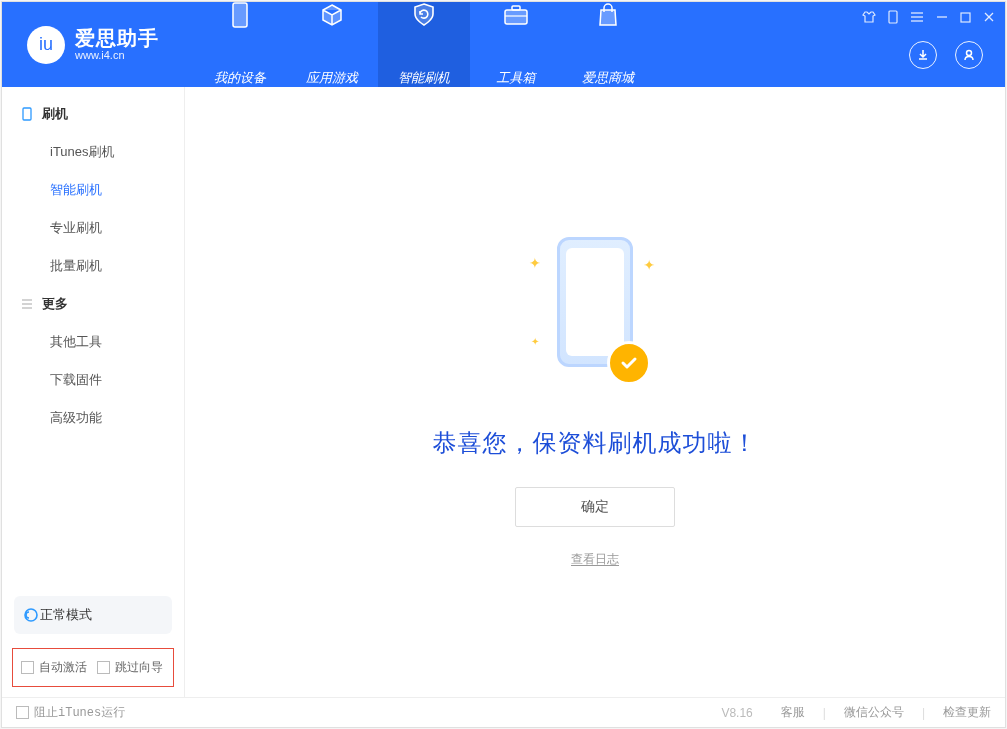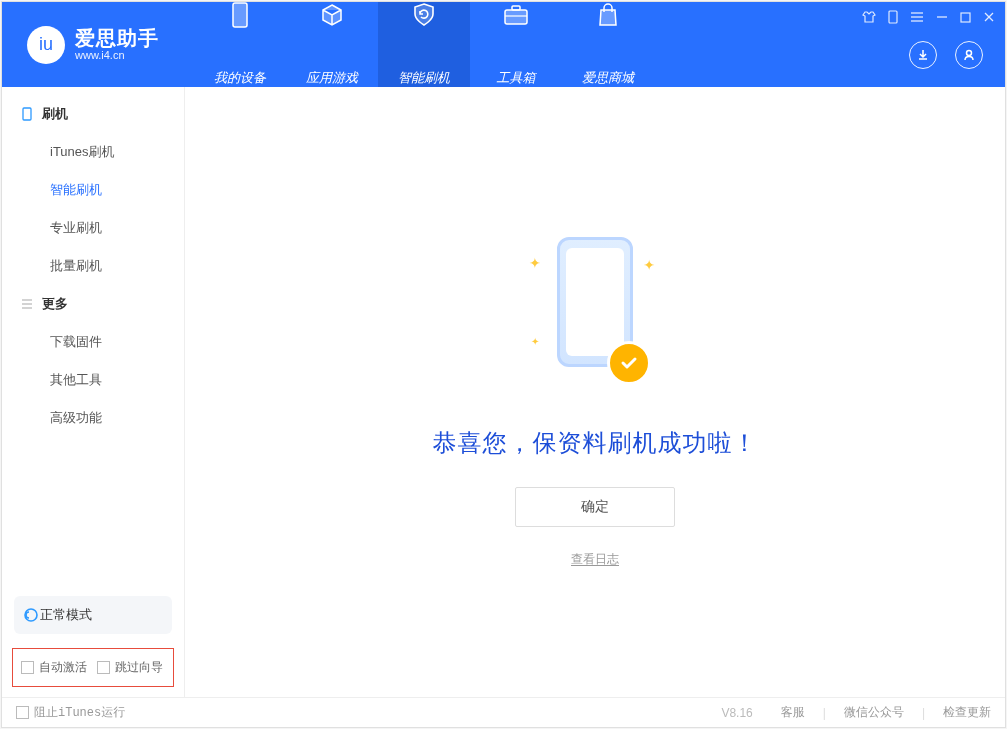--- a/index.html
+++ b/index.html
@@ -190,22 +190,22 @@
         <div class="side-group-header">
           <span class="side-group-icon">
             <svg width="14" height="12" viewBox="0 0 14 12" stroke="#bbb" stroke-width="1.3">
                 <line x1="2" y1="2" x2="12" y2="2"></line>
                 <line x1="2" y1="6" x2="12" y2="6"></line>
                 <line x1="2" y1="10" x2="12" y2="10"></line>
               </svg>
           </span>
           <span>更多</span>
         </div>
+        <div class="side-item">其他工具</div>
         <div class="side-item">下载固件</div>
-        <div class="side-item">其他工具</div>
         <div class="side-item">高级功能</div>
       </div>
 
       <div class="side-status">
         <span class="dot-icon">
           <svg width="18" height="18" viewBox="0 0 18 18" stroke="#2e9aff" fill="none" stroke-width="1.6">
               <circle cx="9" cy="9" r="6"></circle>
               <path d="M7 6 A3 3 0 0 0 7 12"></path>
             </svg>
         </span>

